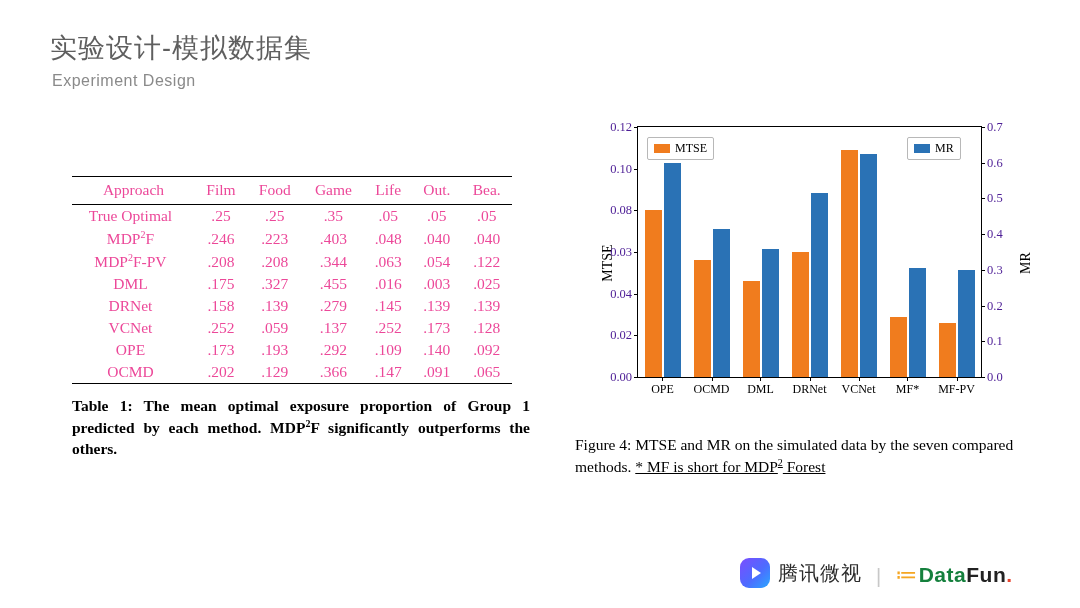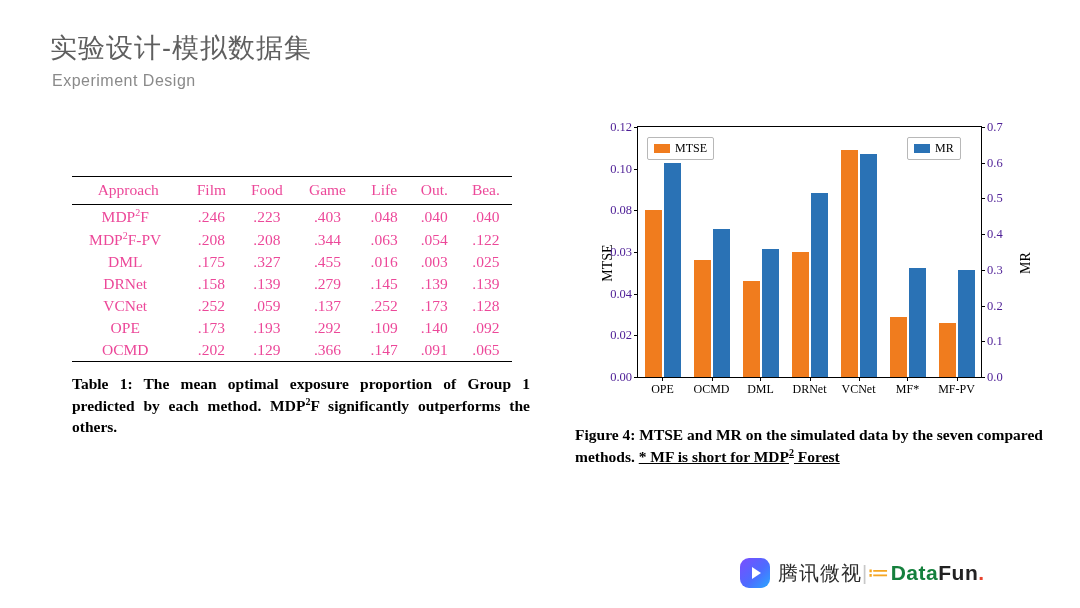--- a/index.html
+++ b/index.html
@@ -204,38 +204,38 @@
   .legend.right { left: 332px; top: 19px; }
   .swatch {
     width: 16px;
     height: 9px;
     display: inline-block;
   }
   .swatch.mtse { background: #f07c1e; }
   .swatch.mr   { background: #2a72b5; }
 
   .figure-caption {
-    margin-top: 16px;
+    margin-top: 26px;
     font-family: "Liberation Serif", serif;
     font-size: 15.5px;
     color: #000;
-    font-weight: bold;
+    font-weight: normal;
     line-height: 1.4;
     width: 470px;
   }
   .figure-caption .ul { text-decoration: underline; }
 
   
   .footer {
     position: absolute;
     left: 740px;
     top: 558px;
     display: flex;
-    align-items: center;
-    gap: 0;
+    align-items: flex-end;
+    gap: 14px;
   }
   .tx-logo {
     display: flex;
     align-items: center;
     gap: 8px;
   }
   .tx-badge {
     width: 30px;
     height: 30px;
     border-radius: 9px;
@@ -284,20 +284,29 @@
         <th>Approach</th>
         <th>Film</th>
         <th>Food</th>
         <th>Game</th>
         <th>Life</th>
         <th>Out.</th>
         <th>Bea.</th>
       </tr>
     </thead>
     <tbody>
+      <tr>
+        <td><span>True Optimal</span></td>
+        <td>.25</td>
+        <td>.25</td>
+        <td>.35</td>
+        <td>.05</td>
+        <td>.05</td>
+        <td>.05</td>
+      </tr>
       <tr>
         <td><span>MDP</span><span class="sup">2</span><span>F</span></td>
         <td>.246</td>
         <td>.223</td>
         <td>.403</td>
         <td>.048</td>
         <td>.040</td>
         <td>.040</td>
       </tr>
       <tr>

